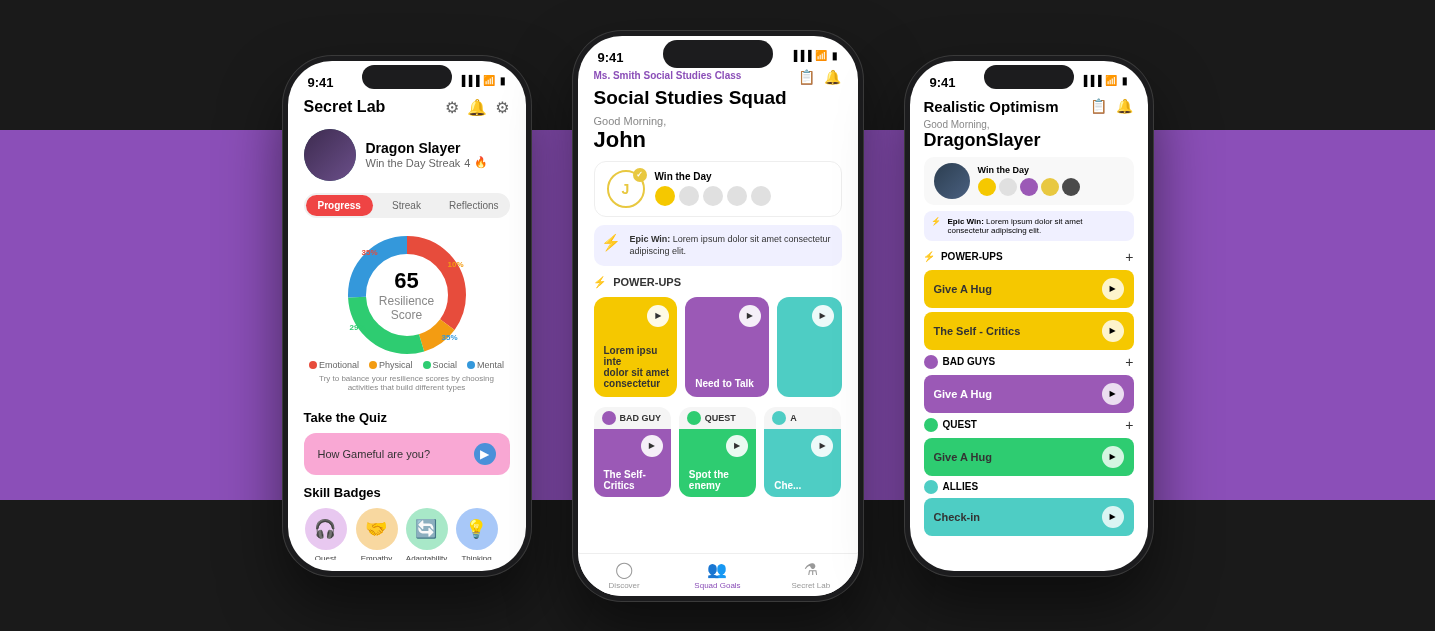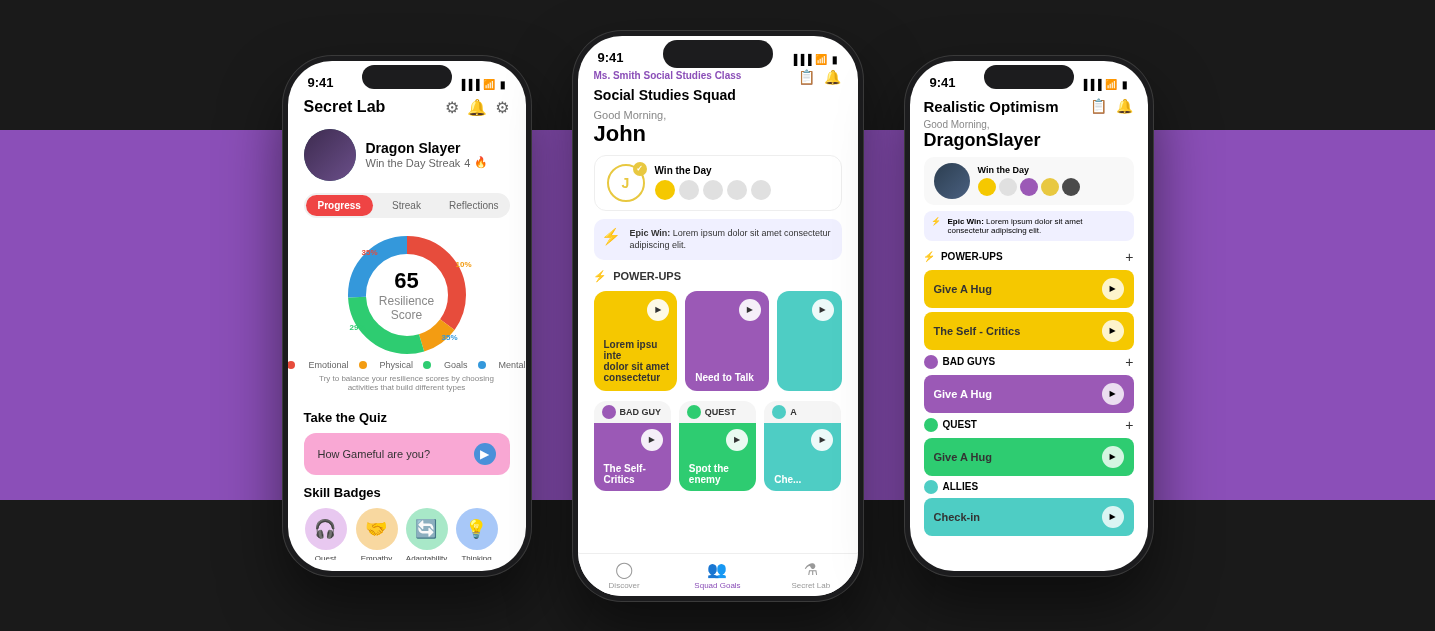--- a/index.html
+++ b/index.html
@@ -68,21 +68,21 @@
       transform: translateX(-50%);
       z-index: 10;
     }
     .phone-left .dynamic-island, .phone-right .dynamic-island { width: 90px; height: 24px; }
     .phone-center .dynamic-island { width: 110px; height: 28px; }
 
     
     .status-bar {
       display: flex;
       justify-content: space-between;
-      align-items: flex-end;
+      align-items: flex-start;
       padding: 14px 20px 4px;
       font-size: 11px;
       font-weight: 600;
       color: #000;
     }
     .status-bar .time { font-size: 13px; font-weight: 700; }
     .status-icons { display: flex; gap: 4px; align-items: center; font-size: 10px; }
 
     
     .screen { padding: 0 16px; overflow: hidden; height: calc(100% - 44px); }
@@ -164,21 +164,21 @@
     .donut-sub { font-size: 12px; color: #888; line-height: 1.2; text-align: center; }
 
     .legend {
       display: flex;
       justify-content: center;
       gap: 10px;
       font-size: 9px;
       color: #666;
       margin-bottom: 4px;
     }
-    .legend-item { display: flex; align-items: center; gap: 13px; }
+    .legend-item { display: flex; align-items: center; gap: 2px; }
     .legend-dot { width: 8px; height: 8px; border-radius: 50%; }
 
     .balance-text {
       font-size: 8px;
       color: #888;
       text-align: center;
       margin-bottom: 10px;
     }
 
     .quiz-section { margin-bottom: 10px; }
@@ -215,21 +215,21 @@
     }
     .skill-icon {
       width: 42px; height: 42px;
       border-radius: 50%;
       display: flex; align-items: center; justify-content: center;
       font-size: 18px;
     }
     .skill-label { font-size: 8px; color: #444; text-align: center; max-width: 44px; }
 
     .class-label { font-size: 10px; color: #8b4fb8; font-weight: 600; margin-bottom: 2px; }
-    .squad-title { font-size: 14px; font-weight: 700; margin-bottom: 6px; }
+    .squad-title { font-size: 19px; font-weight: 700; margin-bottom: 6px; }
 
     .greeting-small { font-size: 11px; color: #888; }
     .greeting-name { font-size: 22px; font-weight: 700; margin-bottom: 8px; }
 
     .win-day-row {
       display: flex;
       align-items: center;
       gap: 10px;
       margin-bottom: 8px;
       padding: 8px 12px;
@@ -508,40 +508,40 @@
           <div class="donut-wrap">
             <svg width="130" height="130" viewBox="0 0 130 130">
 
               <circle cx="65" cy="65" r="50" fill="none" stroke="#e74c3c" stroke-width="18" stroke-dasharray="110 204" stroke-dashoffset="0" transform="rotate(-90 65 65)"></circle>
               <circle cx="65" cy="65" r="50" fill="none" stroke="#f39c12" stroke-width="18" stroke-dasharray="32 282" stroke-dashoffset="-110" transform="rotate(-90 65 65)"></circle>
               <circle cx="65" cy="65" r="50" fill="none" stroke="#2ecc71" stroke-width="18" stroke-dasharray="91 223" stroke-dashoffset="-142" transform="rotate(-90 65 65)"></circle>
               <circle cx="65" cy="65" r="50" fill="none" stroke="#3498db" stroke-width="18" stroke-dasharray="81 233" stroke-dashoffset="-233" transform="rotate(-90 65 65)"></circle>
             </svg>
             
             <span class="pct-label" style="top:18px;left:20px;color:#e74c3c;">35%</span>
-            <span class="pct-label" style="top:30px;right:0;color:#f39c12;">10%</span>
+            <span class="pct-label" style="top:30px;right:8px;color:#f39c12;">10%</span>
             <span class="pct-label" style="bottom:28px;left:8px;color:#2ecc71;">29%</span>
             <span class="pct-label" style="bottom:18px;right:14px;color:#3498db;">35%</span>
             <div class="donut-label">
               <div class="donut-num">65</div>
               <div class="donut-sub">Resilience<br>Score</div>
             </div>
           </div>
           <div class="legend">
             <div class="legend-item">
               <div class="legend-dot" style="background:#e74c3c"></div>
               <span>Emotional</span>
             </div>
             <div class="legend-item">
               <div class="legend-dot" style="background:#f39c12"></div>
               <span>Physical</span>
             </div>
             <div class="legend-item">
               <div class="legend-dot" style="background:#2ecc71"></div>
-              <span>Goals</span>
+              <span>Social</span>
             </div>
             <div class="legend-item">
               <div class="legend-dot" style="background:#3498db"></div>
               <span>Mental</span>
             </div>
           </div>
           <div class="balance-text">Try to balance your resilience scores by choosing
 activities that build different types</div>
         </div>
 

